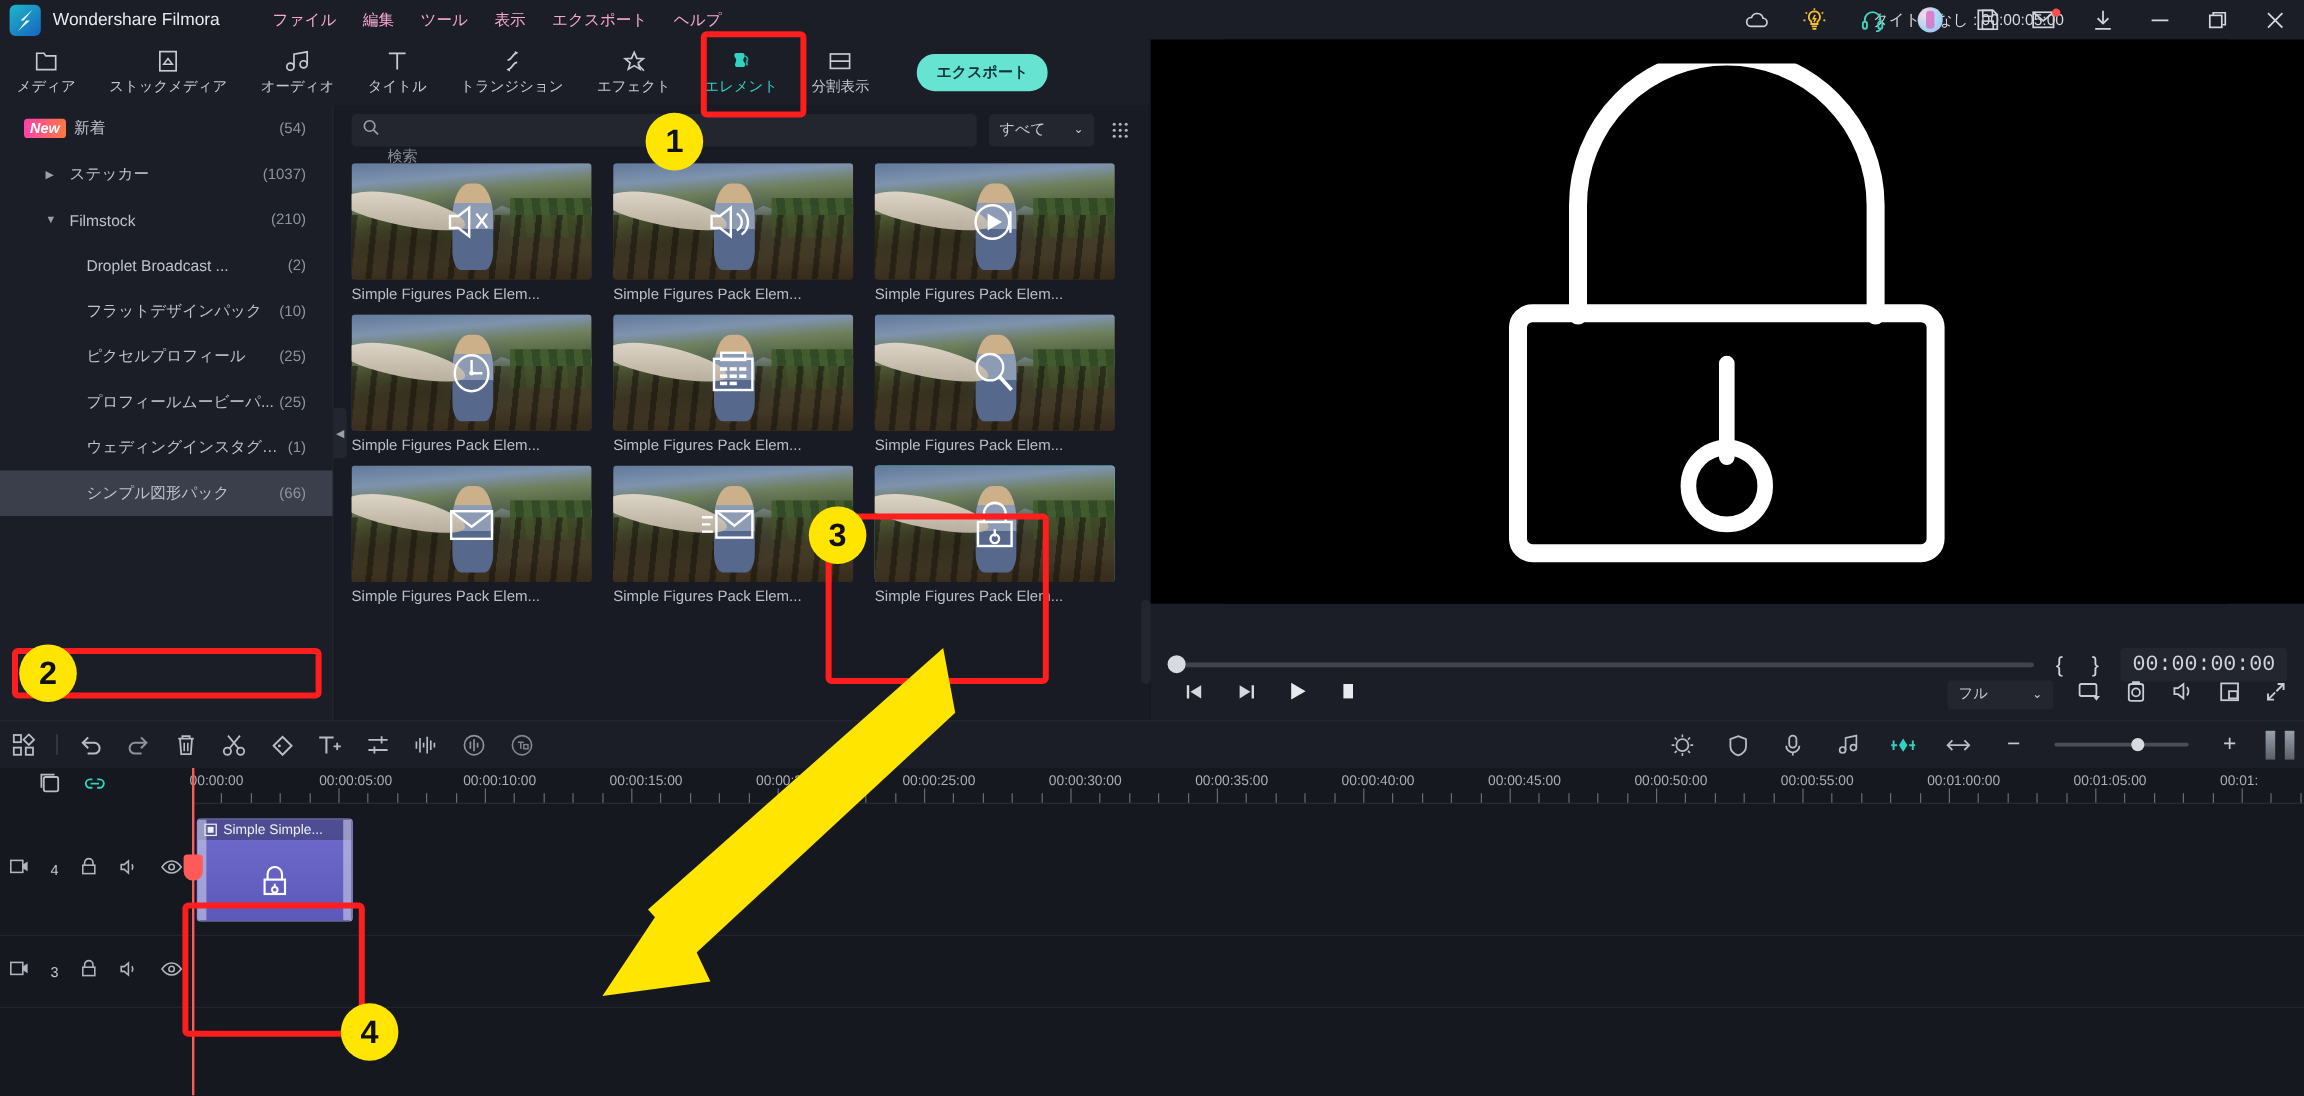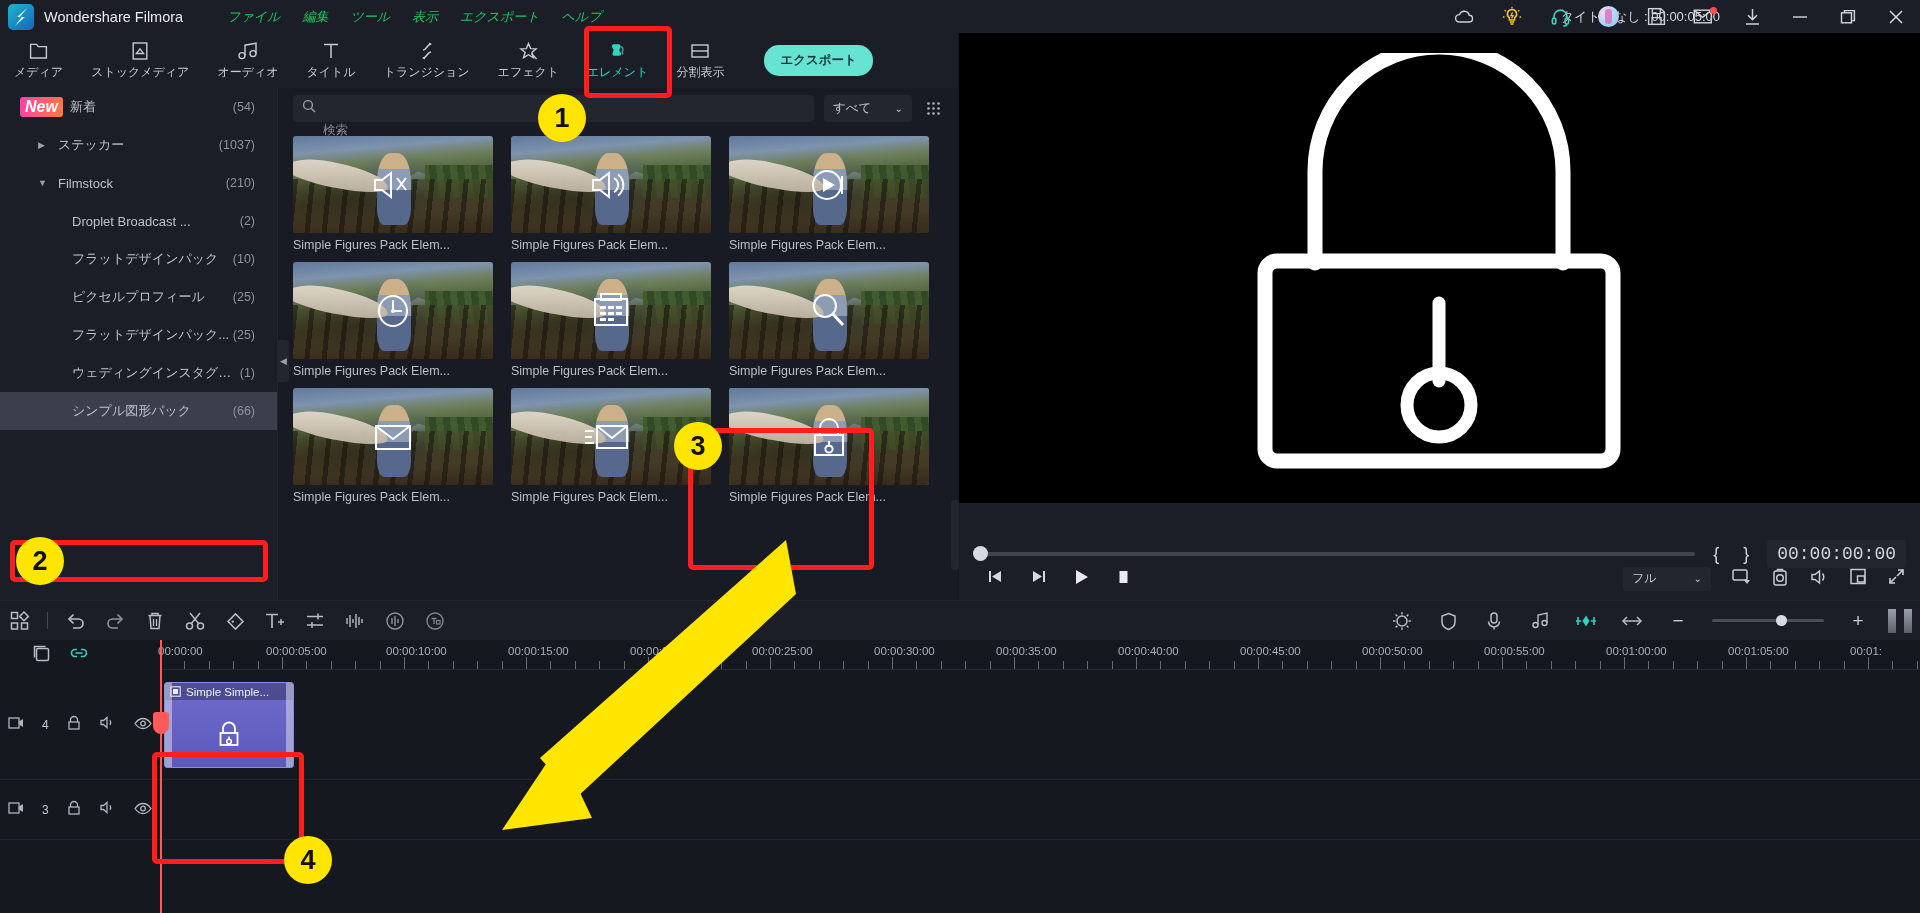--- a/index.html
+++ b/index.html
@@ -11,21 +11,21 @@
 
   
   .titlebar { position:absolute; left:0; top:0; width:1920px; height:33px;
     background:#1b1e27; display:flex; align-items:center; }
   .logo { width:26px; height:26px; margin-left:8px; border-radius:5px;
     background:linear-gradient(140deg,#1fb6c9,#1565c0); position:relative; flex:none; }
   .logo:after{ content:""; position:absolute; left:9px; top:4px; width:8px; height:18px;
     background:#eaf6ff; transform:skewX(-14deg); clip-path:polygon(100% 0,35% 50%,100% 50%,0 100%,60% 50%,0 50%);}
   .appname { margin-left:10px; font-size:14.5px; color:#e8eaef; }
   .menubar { display:flex; margin-left:33px; gap:0px; }
-  .menubar .mi { font-size:13px; color:#22c55e; padding:5px 11px; cursor:default;font-style:italic; }
+  .menubar .mi { font-size:13px; color:#f9a8d4; padding:5px 11px; cursor:default; }
   .doctitle { position:absolute; left:0; width:1720px; text-align:right;
     font-size:13px; color:#d5d8de; pointer-events:none; }
   .winbtns { position:absolute; right:0; top:0; height:33px; display:flex;
     align-items:center; gap:0; }
   .wb { width:48px; height:33px; display:flex; align-items:center; justify-content:center;
     cursor:default; position:relative; }
   .wb svg{ display:block; }
   .avatar { width:21px; height:21px; border-radius:50%;
     background:radial-gradient(circle at 30% 30%,#ffd6e8,#9fd6f5 60%,#c8a8f0); position:relative;}
   .avatar:after{content:"";position:absolute;left:7px;top:3px;width:7px;height:15px;
@@ -49,21 +49,21 @@
   .leftpanel { position:absolute; left:0; top:88px; width:278px; height:512px;
     background:#1b1e27; border-right:1px solid #23262f; }
   .libitem { height:38px; display:flex; align-items:center; font-size:13px;
     color:#bcc1cb; cursor:default; position:relative; }
   .libitem .lbl{ flex:1; overflow:hidden; white-space:nowrap; text-overflow:ellipsis; }
   .libitem .cnt{ color:#8e949f; font-size:12.5px; margin-right:22px; }
   .lvl0 { padding-left:20px; }
   .lvl0b { padding-left:34px; }
   .lvl1 { padding-left:72px; }
   .newbadge { display:inline-block; background:linear-gradient(100deg,#ff3fae,#ff7a3d);
-    color:#fff; font-size:16px; font-weight:bold; font-style:italic; border-radius:3px;
+    color:#fff; font-size:12px; font-weight:bold; font-style:italic; border-radius:3px;
     padding:1px 5px; margin-right:7px; }
   .caret { position:absolute; left:38px; font-size:9px; color:#9aa0ab; }
   .libitem.sel { background:#3a3f4b; }
   .collapse-handle{ position:absolute; left:278px; top:340px; width:11px; height:42px;
     background:#23262f; border-radius:0 4px 4px 0; display:flex; align-items:center;
     justify-content:center; font-size:9px; color:#9aa0ab; z-index:6; }
 
   
   .browser { position:absolute; left:279px; top:88px; width:679px; height:512px;
     background:#181b23; }
@@ -365,21 +365,21 @@
     </div>
     <div class="libitem lvl1">
       <span class="lbl">フラットデザインパック</span>
       <span class="cnt">(10)</span>
     </div>
     <div class="libitem lvl1">
       <span class="lbl">ピクセルプロフィール</span>
       <span class="cnt">(25)</span>
     </div>
     <div class="libitem lvl1">
-      <span class="lbl">フラットデザインパック...</span>
+      <span class="lbl">プロフィールムービーパ...</span>
       <span class="cnt">(25)</span>
     </div>
     <div class="libitem lvl1">
       <span class="lbl">ウェディングインスタグラ...</span>
       <span class="cnt">(1)</span>
     </div>
     <div class="libitem lvl1 sel">
       <span class="lbl">シンプル図形パック</span>
       <span class="cnt">(66)</span>
     </div>

